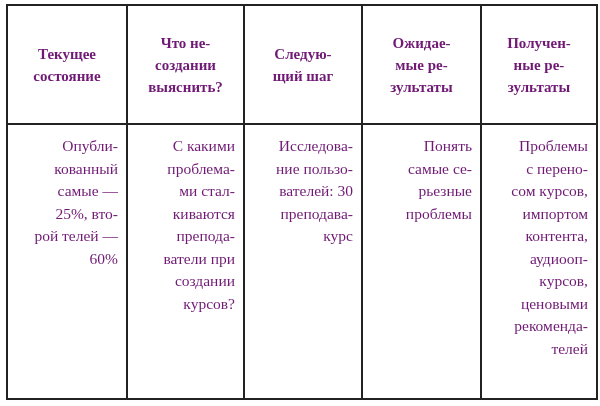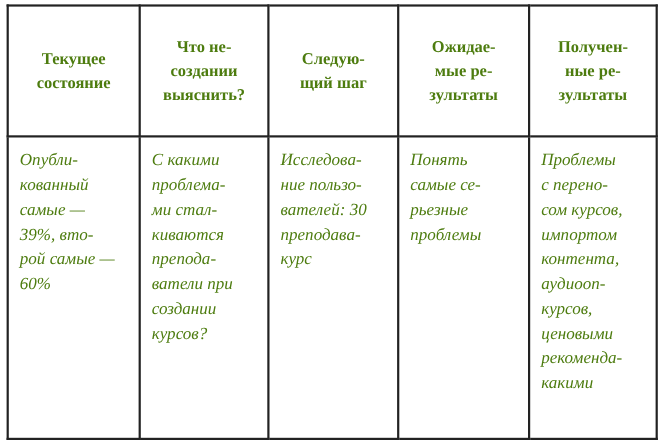--- a/index.html
+++ b/index.html
@@ -3,39 +3,38 @@
 <meta charset="utf-8">
 <style>
   html, body { margin: 0; padding: 0; background: #ffffff; }
   body { width: 600px; height: 406px; position: relative; overflow: hidden; }
   table {
     position: absolute; left: 6px; top: 4px;
     width: 590px; height: 396px;
     border-collapse: collapse;
     table-layout: fixed;
     font-family: "Liberation Serif", "DejaVu Serif", serif;
-    color: #4d7c0f;
+    color: #701a75;
   }
   th, td { border: 2px solid #222222; }
   th {
     height: 117px;
     font-weight: bold;
     font-size: 15px;
     line-height: 22px;
     text-align: center;
     vertical-align: middle;
     padding: 0 6px;
   }
   td {
     font-size: 15.5px;
     line-height: 22.5px;
-    text-align: left;
+    text-align: right;
     vertical-align: top;
     padding: 10px 8px 0 10px;
-    font-style: italic;
   }
   .line { display: block; white-space: nowrap; }
 </style>
 </head>
 <body>
 
 <table>
   <colgroup>
     <col style="width:120px">
     <col style="width:117px">
@@ -69,22 +68,22 @@
         <span class="line">зультаты</span>
       </th>
     </tr>
   </thead>
   <tbody>
     <tr>
       <td>
         <span class="line">Опубли-</span>
         <span class="line">кованный</span>
         <span class="line">самые —</span>
-        <span class="line">39%, вто-</span>
-        <span class="line">рой самые —</span>
+        <span class="line">25%, вто-</span>
+        <span class="line">рой телей —</span>
         <span class="line">60%</span>
       </td>
       <td>
         <span class="line">С какими</span>
         <span class="line">проблема-</span>
         <span class="line">ми стал-</span>
         <span class="line">киваются</span>
         <span class="line">препода-</span>
         <span class="line">ватели при</span>
         <span class="line">создании</span>
@@ -106,17 +105,17 @@
       <td>
         <span class="line">Проблемы</span>
         <span class="line">с перено-</span>
         <span class="line">сом курсов,</span>
         <span class="line">импортом</span>
         <span class="line">контента,</span>
         <span class="line">аудиооп-</span>
         <span class="line">курсов,</span>
         <span class="line">ценовыми</span>
         <span class="line">рекоменда-</span>
-        <span class="line">какими</span>
+        <span class="line">телей</span>
       </td>
     </tr>
   </tbody>
 </table>
 
 </body></html>

